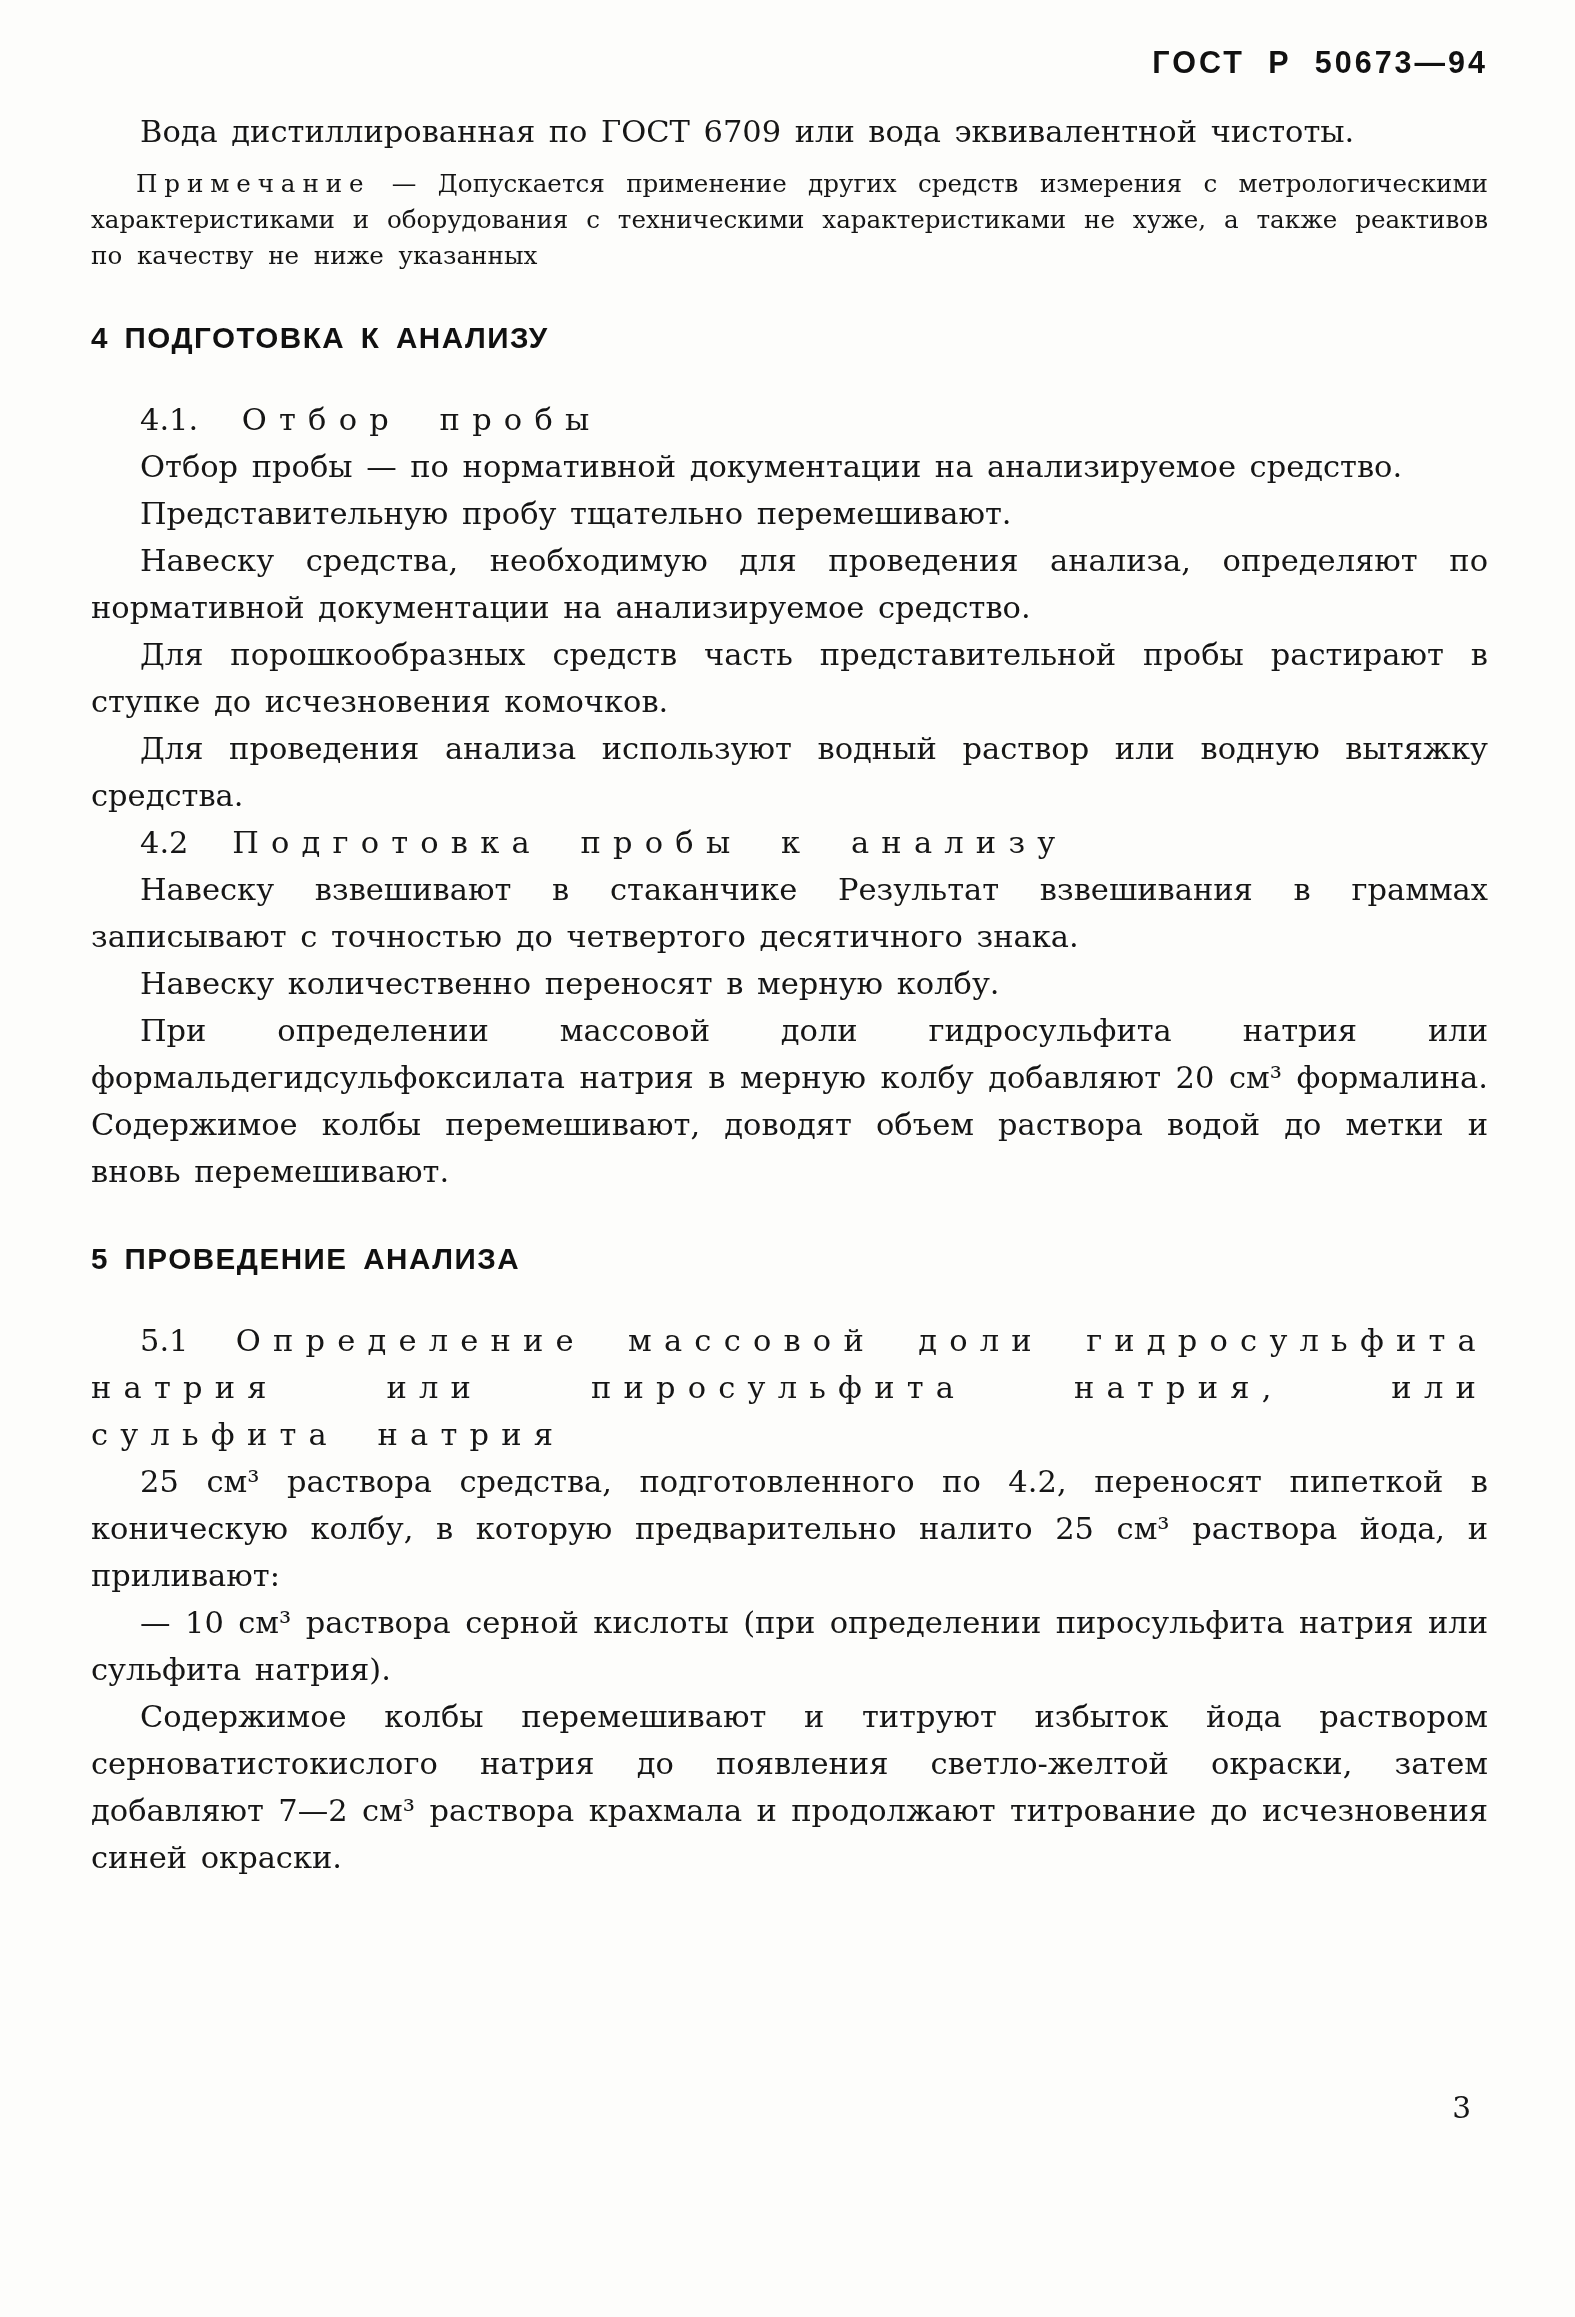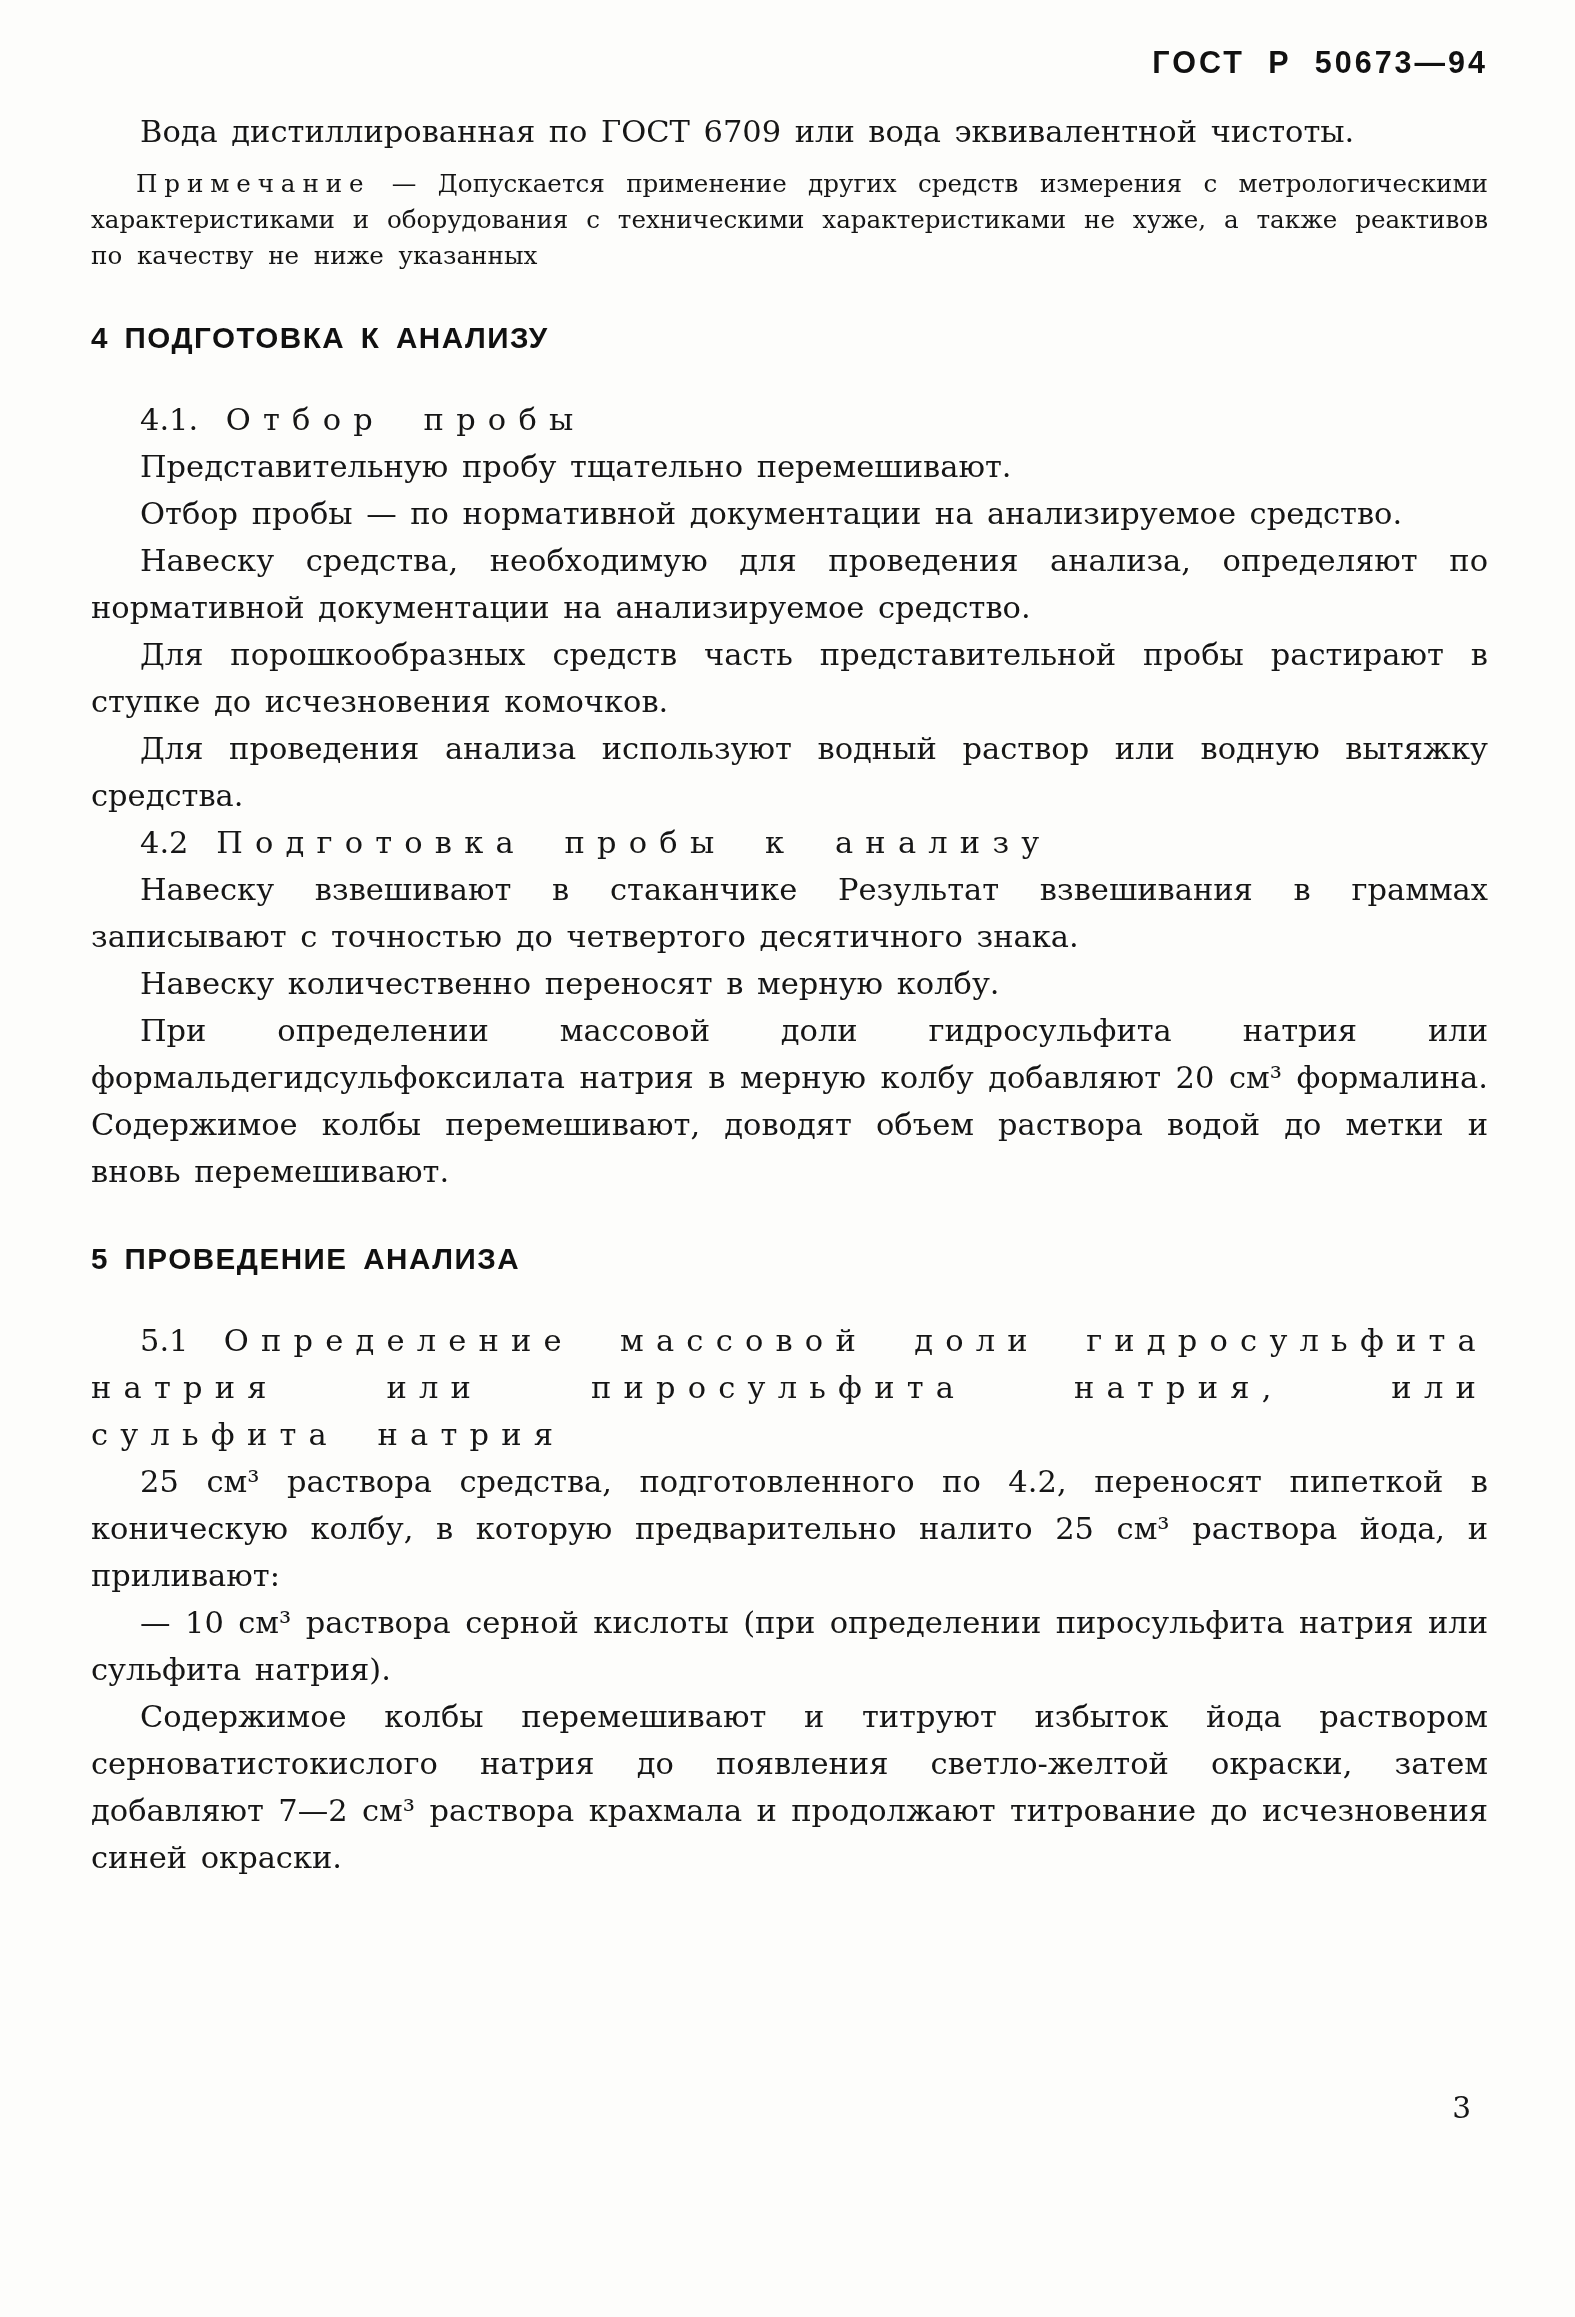--- a/index.html
+++ b/index.html
@@ -50,21 +50,21 @@
     letter-spacing: 1.5px;
     word-spacing: 5.9px;
     text-align: left;
     margin: 47px 0 41px 0;
     color: #111;
   }
   .sub .spaced {
     letter-spacing: 0.40em;
     word-spacing: 0.55em;
   }
-  .sub-num { margin-right: 14px; }
+  .sub-num { margin-right: 30px; }
   .page-number {
     position: absolute;
     right: 104px;
     bottom: 193px;
     font-size: 29.6px;
   }
 </style>
 </head>
 <body>
 
@@ -82,22 +82,22 @@
       <span class="note-label">Примечание</span>
       <span>— Допускается применение других средств измерения с метрологическими характеристиками и оборудования с техническими характеристиками не хуже, а также реактивов по качеству не ниже указанных</span>
     </p>
 
     <h2 class="section-heading">4 ПОДГОТОВКА К АНАЛИЗУ</h2>
 
     <p class="body-p sub">
       <span class="sub-num">4.1.</span>
       <span class="spaced">Отбор пробы</span>
     </p>
+    <p class="body-p">Отбор пробы — по нормативной документации на анализируемое средство.</p>
     <p class="body-p">Представительную пробу тщательно перемешивают.</p>
-    <p class="body-p">Отбор пробы — по нормативной документации на анализируемое средство.</p>
     <p class="body-p">Навеску средства, необходимую для проведения анализа, определяют по нормативной документации на анализируемое средство.</p>
     <p class="body-p">Для порошкообразных средств часть представительной пробы растирают в ступке до исчезновения комочков.</p>
     <p class="body-p">Для проведения анализа используют водный раствор или водную вытяжку средства.</p>
 
     <p class="body-p sub">
       <span class="sub-num">4.2</span>
       <span class="spaced">Подготовка пробы к анализу</span>
     </p>
     <p class="body-p">Навеску взвешивают в стаканчике Результат взвешивания в граммах записывают с точностью до четвертого десятичного знака.</p>
     <p class="body-p">Навеску количественно переносят в мерную колбу.</p>

